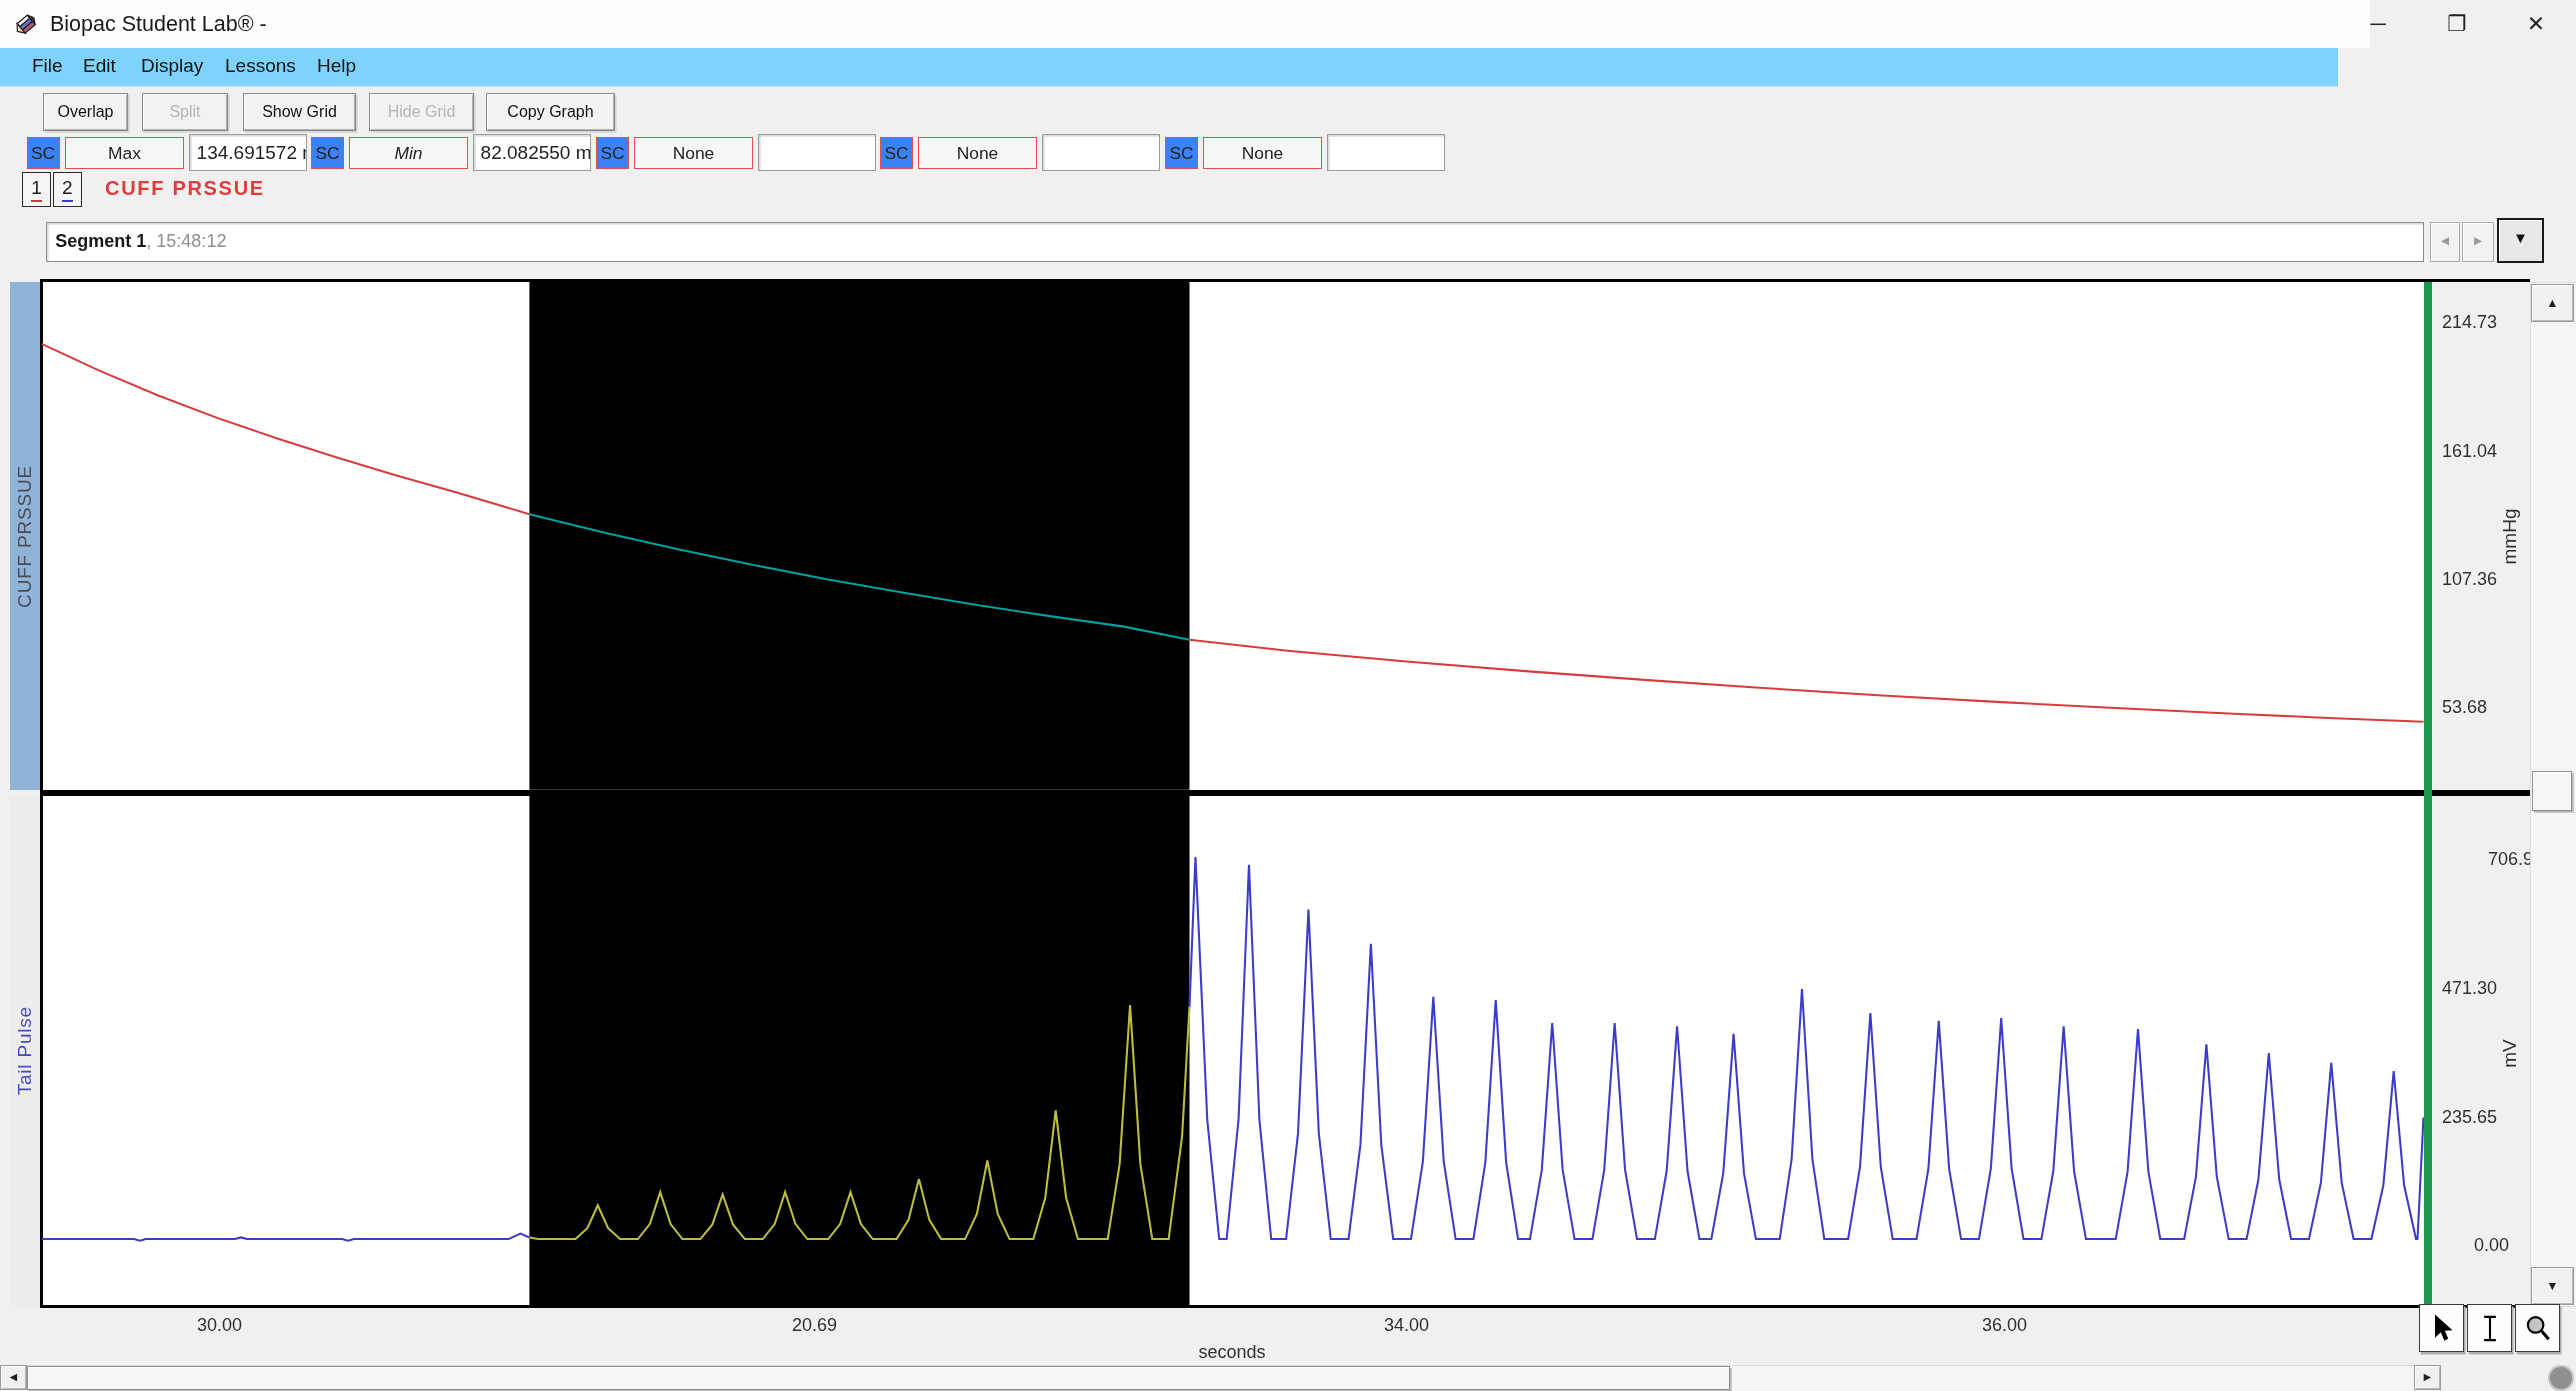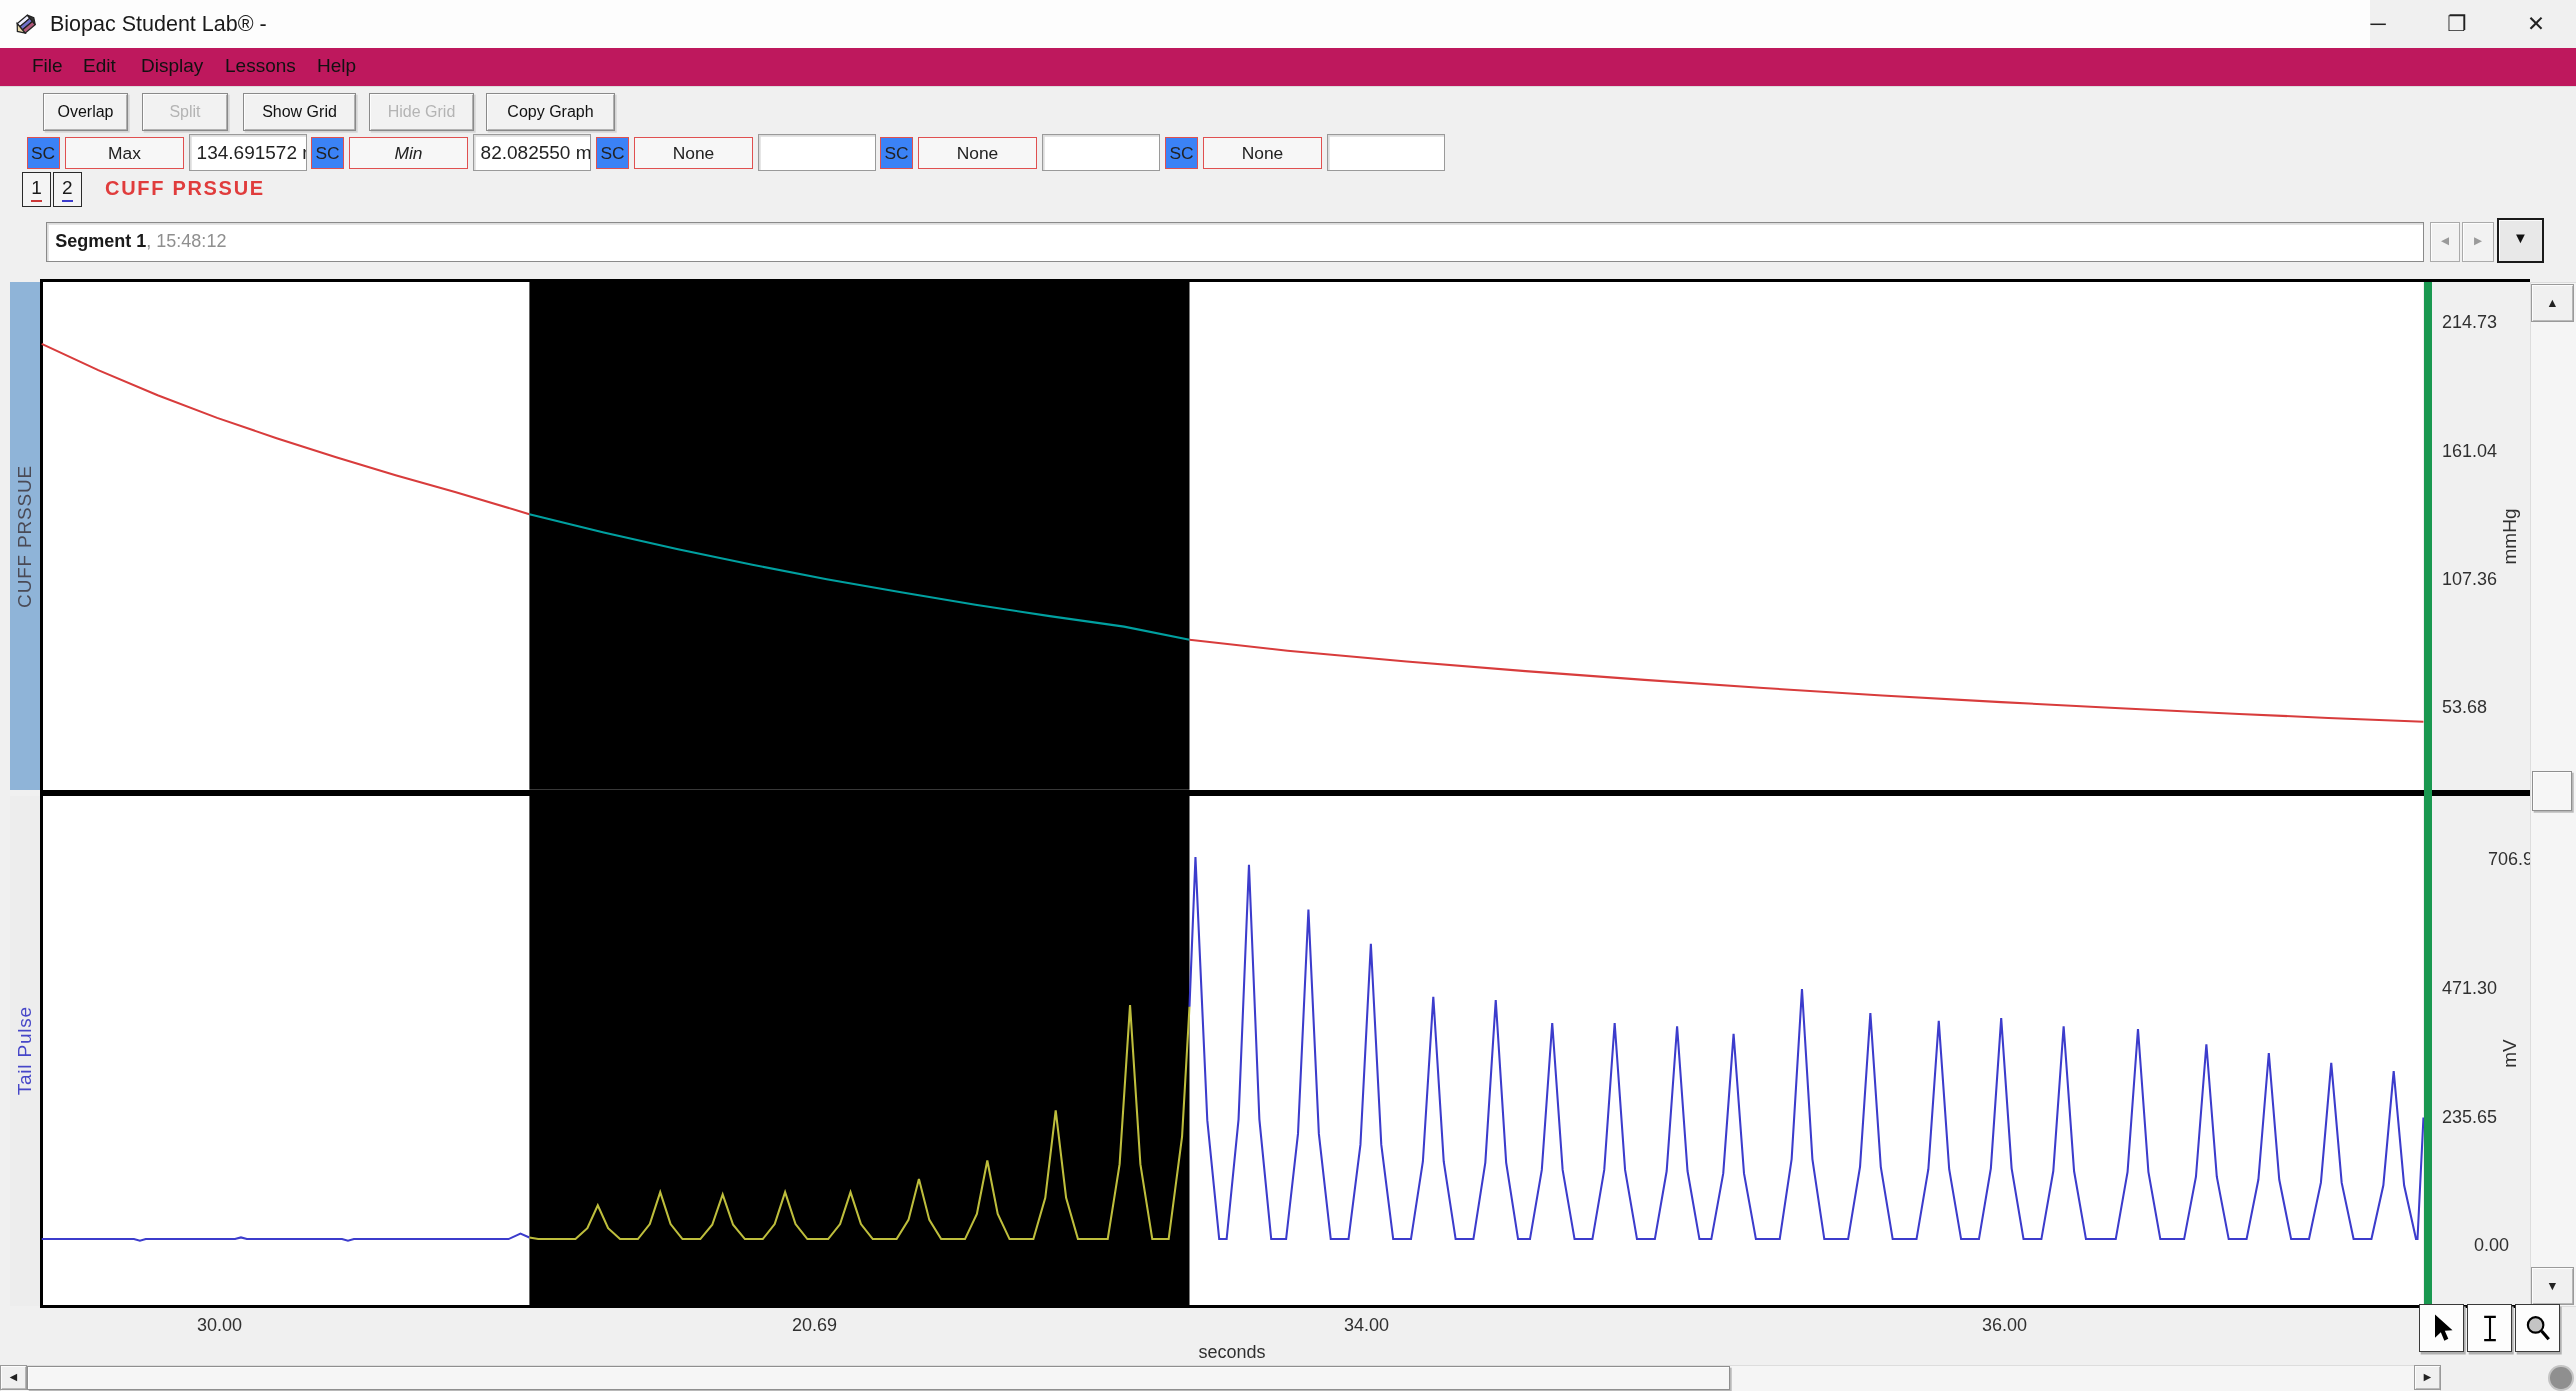--- a/index.html
+++ b/index.html
@@ -3,21 +3,21 @@
 <meta charset="utf-8">
 <style>
   html,body{margin:0;padding:0;background:#c8c8c8;}
   #root{position:relative;width:2576px;height:1391px;background:#f0f0f0;
         font-family:"Liberation Sans",sans-serif;overflow:hidden;color:#1a1a1a;}
   .abs{position:absolute;}
   
   #titlebar{left:0;top:0;width:2370px;height:48px;background:#fdfdfd;}
   #title-text{left:50px;top:0;height:48px;line-height:48px;font-size:21.5px;}
   .winbtn{top:0;height:48px;width:58px;text-align:center;line-height:48px;font-size:21.5px;color:#222;}
-  #menubar{left:0;top:48px;width:2576px;height:38px;background:#be185d;border-bottom:0.8px solid #dcdcdc;text-decoration:underline;}
+  #menubar{left:0;top:48px;width:2338px;height:38px;background:#7dd3fc;border-bottom:0.8px solid #dcdcdc;text-decoration:underline;}
   .menuitem{top:0;height:38px;line-height:36px;font-size:19px;color:#111;}
   
   .btn3d{background:#f2f2f2;border:0.8px solid #8a8a8a;
          box-shadow:inset 0.8px 0.8px 0 #ffffff, inset -0.8px -0.8px 0 #9f9f9f, 1.7px 1.7px 0 #d4d4d4;
          text-align:center;font-size:16px;color:#111;line-height:35px;}
   .btn3d.disabled{color:#b4b4b4;}
   
   .scbox{border:1.7px solid #e05050;background:#3b82f6;text-align:center;font-size:17.4px;line-height:30px;color:#222;}
   .mtype{border:1.7px solid #e05050;background:#f7f7f7;text-align:center;font-size:17.4px;line-height:30px;color:#222;}
   .mval{background:#ffffff;border:0.8px solid #9a9a9a;box-shadow:inset 1.7px 1.7px 0 #dcdcdc;
@@ -168,21 +168,21 @@
   <div class="unitlabel" style="left:2444px;top:1042px;">mV</div>
 
   <div class="abs sbtrack" style="left:2530px;top:282px;width:45px;height:1023px;"></div>
   <div class="abs sbbtn" style="left:2531px;top:284px;width:41px;height:36px;line-height:36px;">▲</div>
   <div class="abs sbbtn" style="left:2531px;top:1267px;width:41px;height:36px;line-height:36px;">▼</div>
   <div class="abs sbthumb" style="left:2532px;top:771px;width:38px;height:38px;"></div>
 
   <div class="abs" id="xticks" style="left:0;top:0;width:0;height:0;">
       <div class="xtick" style="left: 197px;">30.00</div>
       <div class="xtick" style="left: 792px;">20.69</div>
-      <div class="xtick" style="left: 1344px;">34.00</div>
+      <div class="xtick" style="left: 1384px;">34.00</div>
       <div class="xtick" style="left: 1982px;">36.00</div>
     </div>
   <div class="abs" id="seconds-label">seconds</div>
 
   <div class="abs toolbtn" style="left:2419px;top:1304px;width:43px;height:46px;">
     <svg class="icon" width="28" height="31" viewBox="0 0 24 26">
       <path d="M6,1 L6,21 L11,16.2 L14,23.5 L17.4,21.8 L14.4,15 L21,14.4 Z" fill="#000"></path>
     </svg>
   </div>
   <div class="abs toolbtn" style="left:2467px;top:1304px;width:43px;height:46px;">

